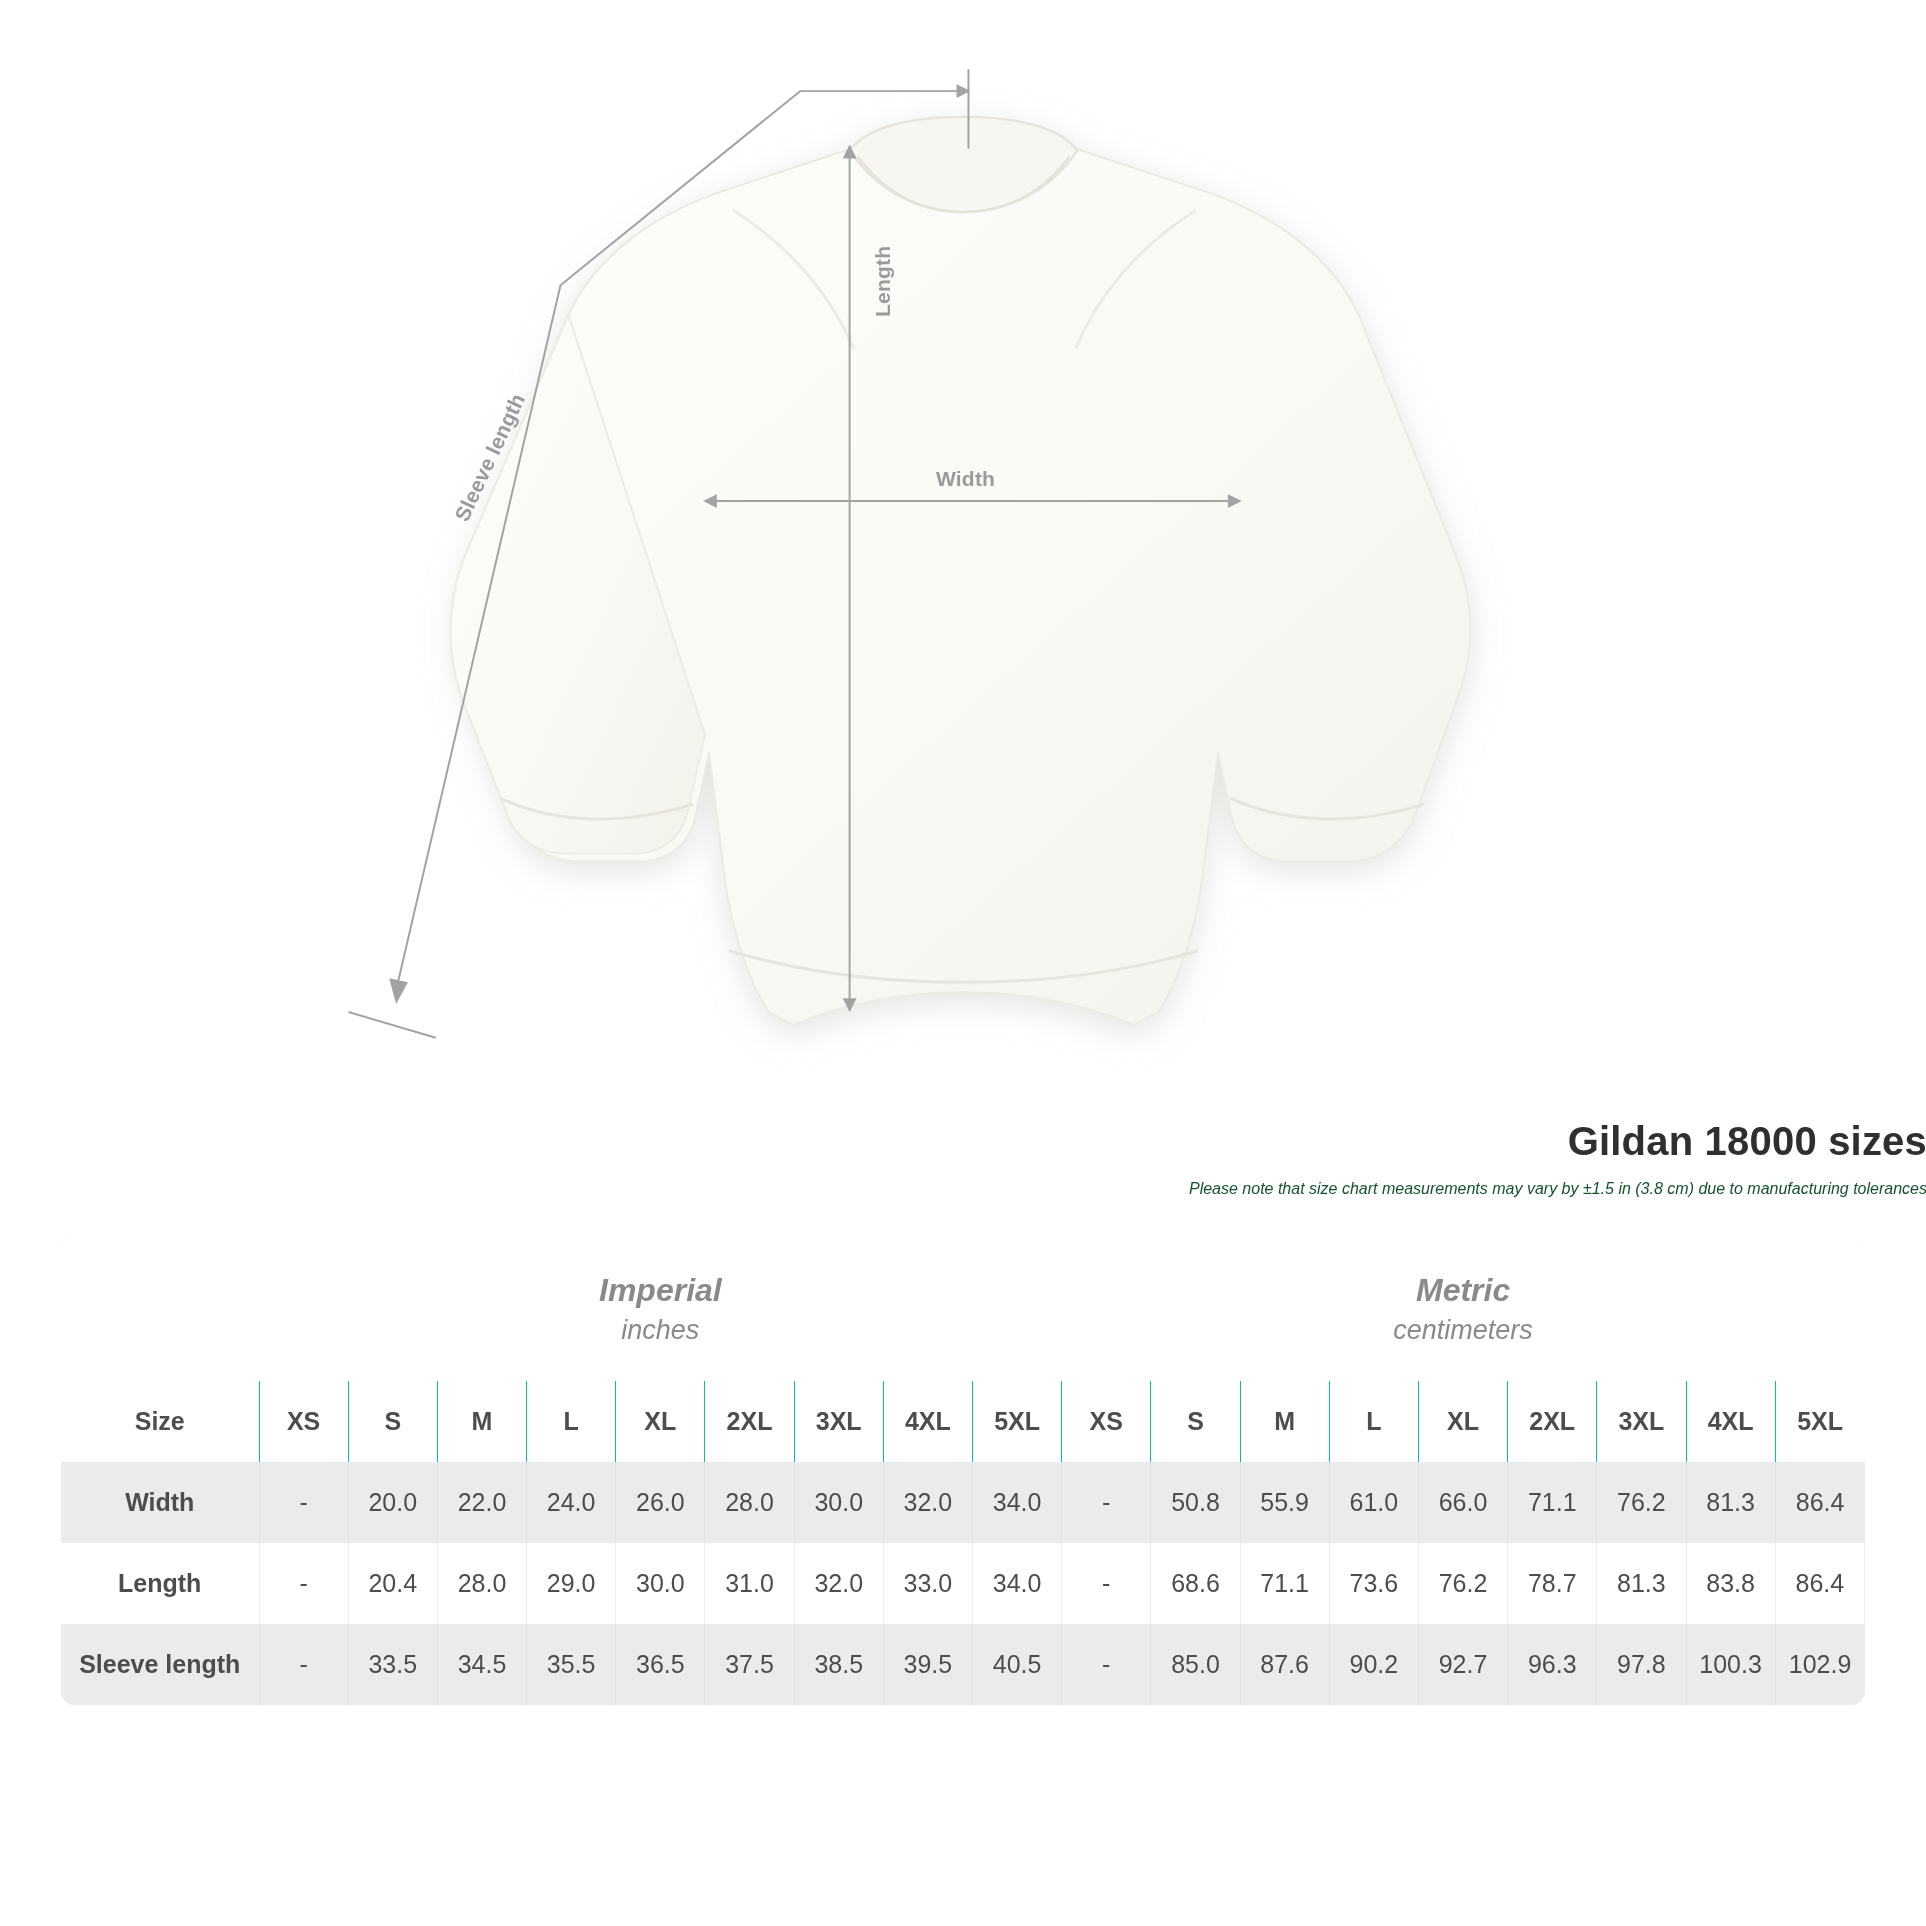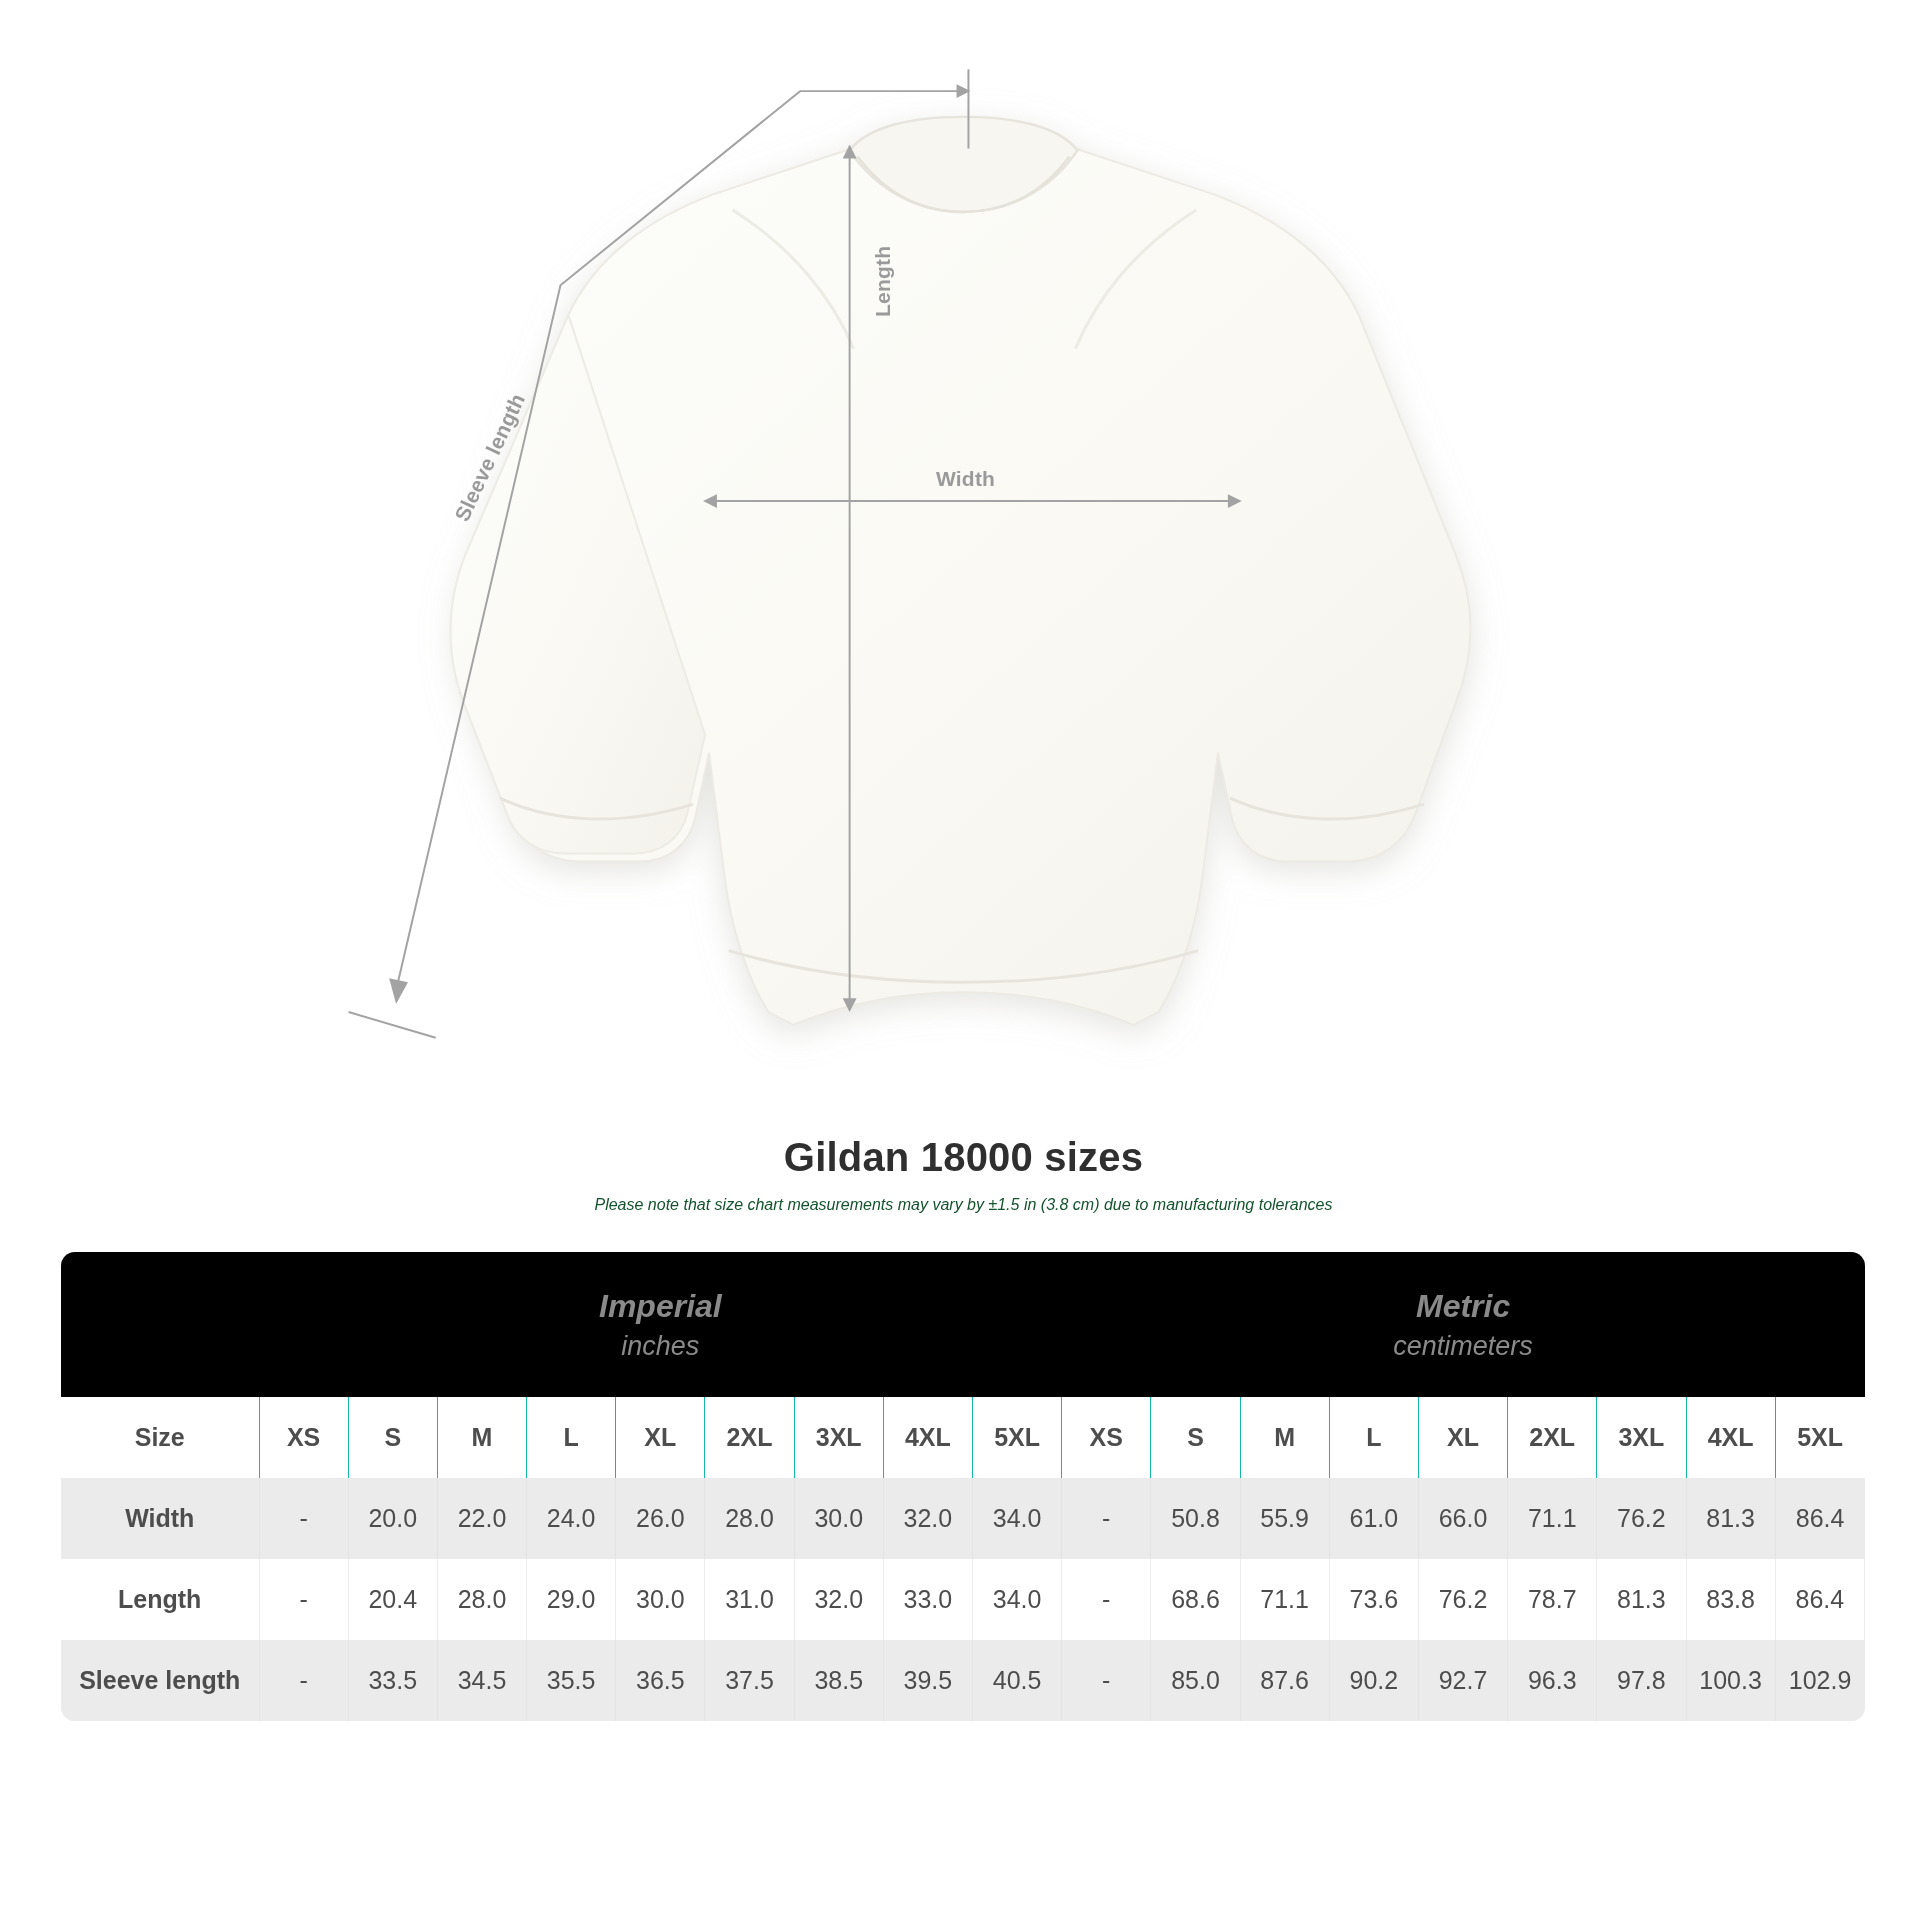--- a/index.html
+++ b/index.html
@@ -52,22 +52,22 @@
   }
   .dim-label.sleeve {
     left: 450px;
     top: 515px;
     transform: rotate(-65deg);
     transform-origin: left top;
   }
 
   
   .title-block {
-    text-align: center;
-    margin-top: 16px;
+    text-align: right;
+    margin-top: 0;
   }
   .chart-title {
     font-size: 40px;
     font-weight: bold;
     color: #2f2f2f;
     letter-spacing: 0.2px;
   }
   .chart-note {
     margin-top: 16px;
     font-size: 16px;
@@ -89,21 +89,21 @@
     table-layout: fixed;
   }
   table.size-table th,
   table.size-table td {
     text-align: center;
     vertical-align: middle;
     font-size: 25px;
     color: #4d4d4d;
   }
   .unit-header-row th {
-    background: #000000;
+    background: #ffffff;
     padding: 34px 0 30px 0;
     border: none;
   }
   .unit-name {
     font-size: 32px;
     font-weight: bold;
     font-style: italic;
     color: #8a8a8a;
     line-height: 1.25;
   }

